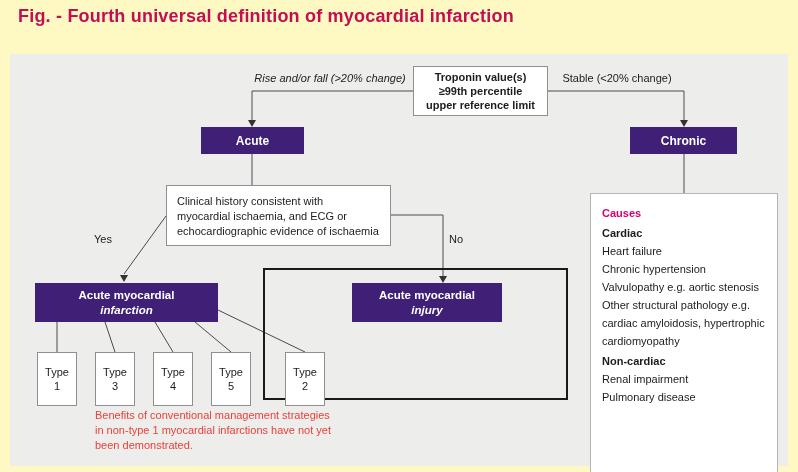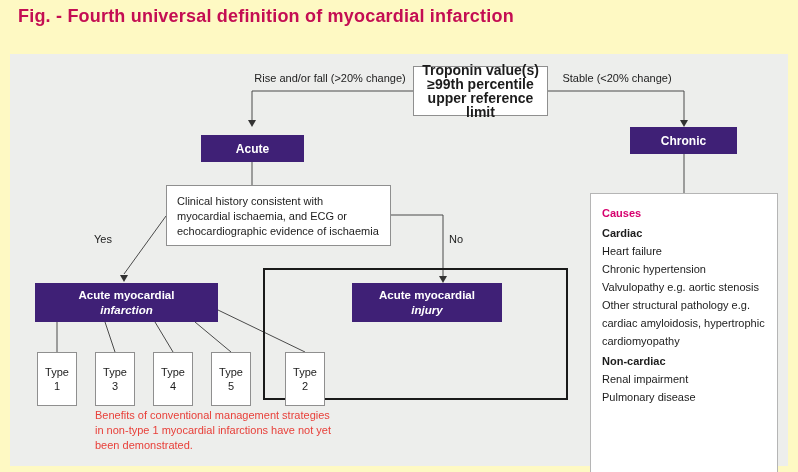--- a/index.html
+++ b/index.html
@@ -15,32 +15,32 @@
   .panel {
     position: absolute; left: 10px; top: 54px; width: 778px; height: 412px;
     background: var(--panel_bg, #edeeec);
   }
 
   svg.connectors { position: absolute; left: 0; top: 0; width: 798px; height: 472px; pointer-events: none; }
 
   .wbox { position: absolute; background: #ffffff; border: 1px solid #8f8f8f; color: #1c1c1c; box-sizing: border-box; }
   .center { display: flex; flex-direction: column; align-items: center; justify-content: center; text-align: center; }
 
-  .troponin { left: 413px; top: 66px; width: 135px; height: 50px; font-weight: 700; font-size: 14px; line-height: 14px; }
+  .troponin { left: 413px; top: 66px; width: 135px; height: 50px; font-weight: 700; font-size: 11px; line-height: 14px; }
 
   .edge-label { position: absolute; font-size: 11px; color: #222; text-align: center; }
-  .edge-left  { left: 250px; top: 72px; width: 160px; }
+  .edge-left  { left: 250px; top: 72px; width: 160px; font-style: italic; }
   .edge-right { left: 552px; top: 72px; width: 130px; }
 
   .purple-box {
     position: absolute; background: var(--purple, #3f2076); color: #ffffff; font-weight: 700;
     display: flex; flex-direction: column; align-items: center; justify-content: center; text-align: center;
     box-sizing: border-box;
   }
-  .acute   { left: 201px; top: 127px; width: 103px; height: 27px; font-size: 12px; margin-top: 8px; }
+  .acute   { left: 201px; top: 127px; width: 103px; height: 27px; font-size: 12px; }
   .chronic { left: 630px; top: 127px; width: 107px; height: 27px; font-size: 12px; }
 
   .clinical {
     left: 166px; top: 185px; width: 225px; height: 61px;
     font-size: 11px; line-height: 15px; padding: 8px 8px 0 10px; text-align: left;
   }
 
   .branch-label { position: absolute; font-size: 11px; color: #222; }
   .yes-label { left: 94px;  top: 233px; }
   .no-label  { left: 449px; top: 233px; }

